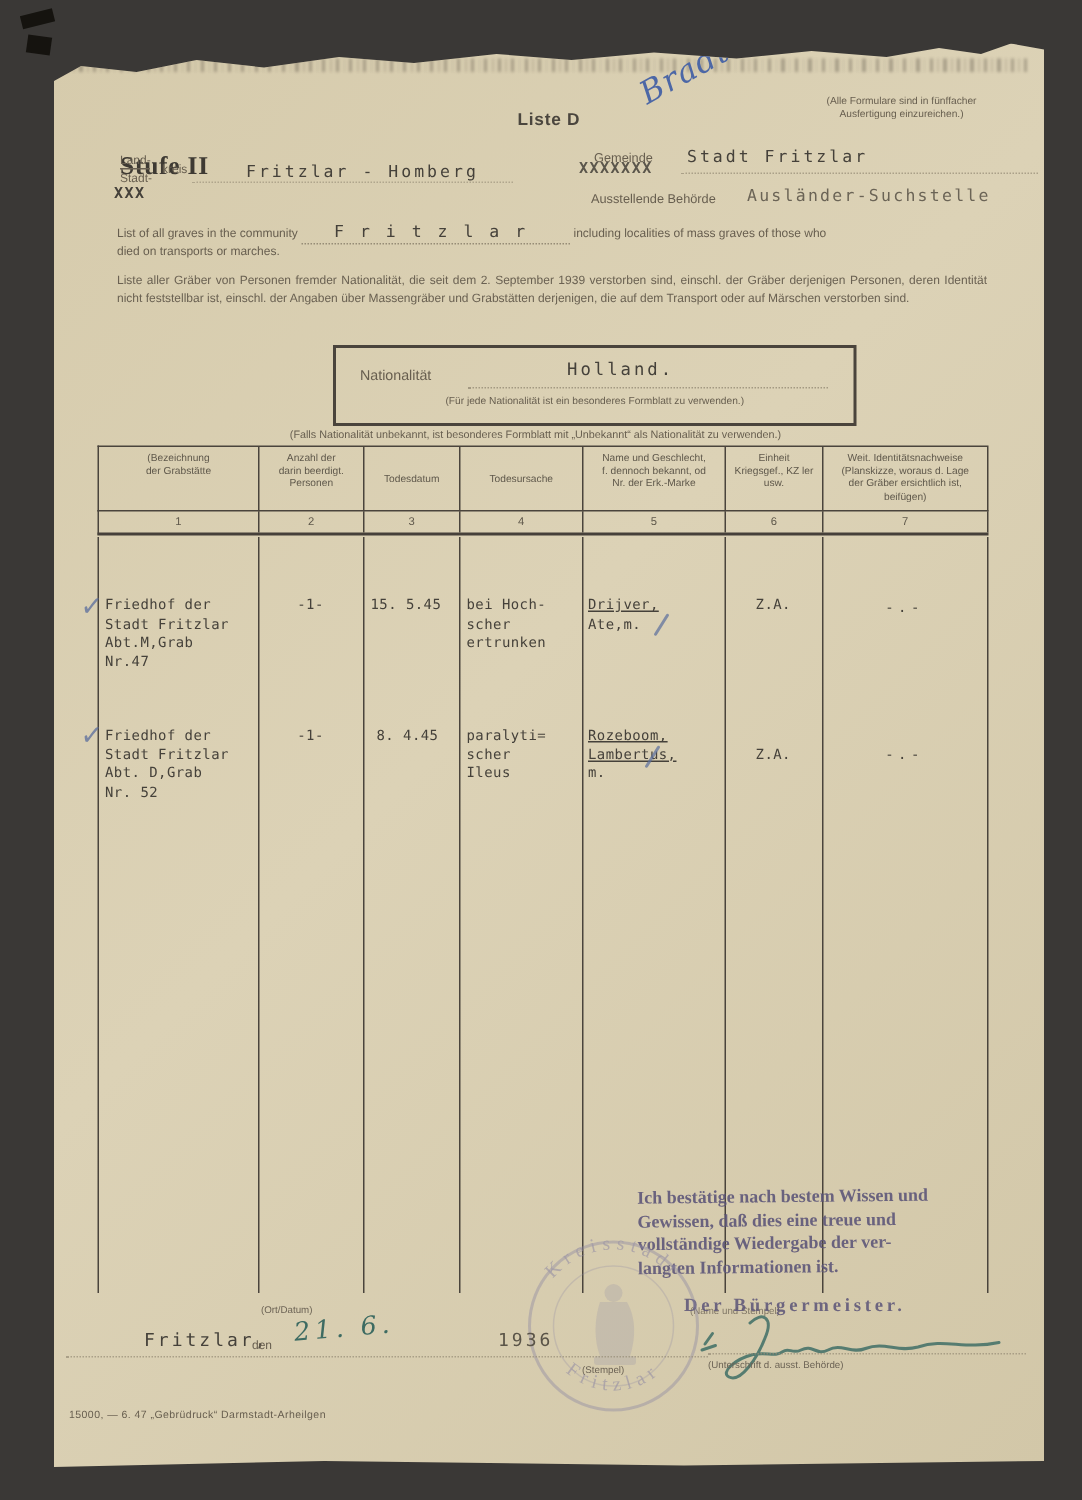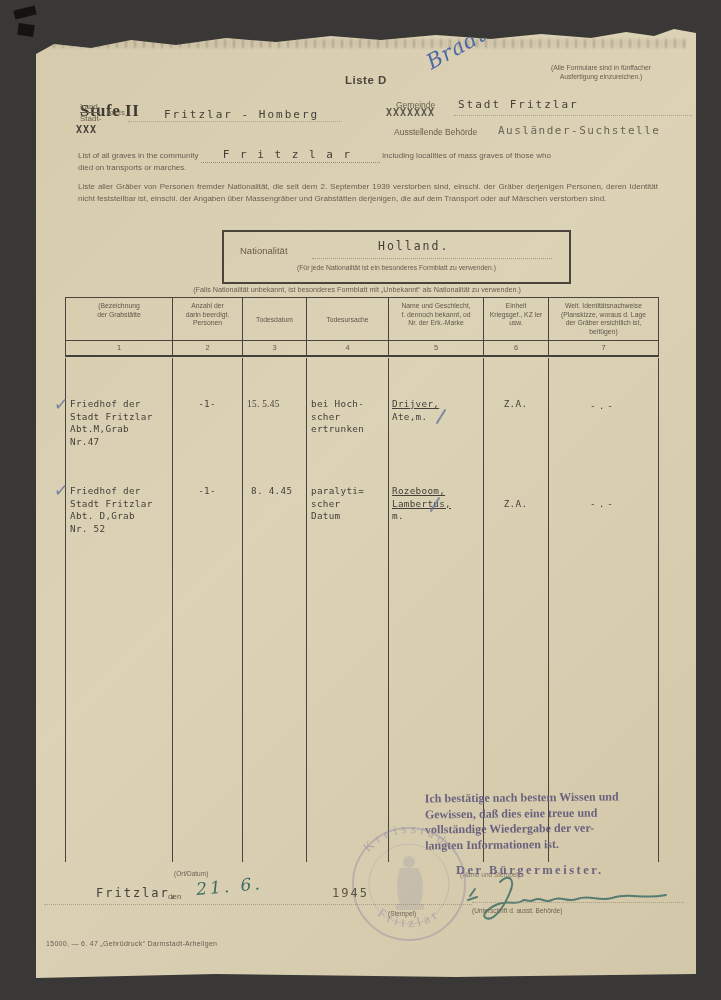--- a/index.html
+++ b/index.html
@@ -136,42 +136,42 @@
   <div class="vline" style="left:447px;top:330px;height:504px;"></div>
   <div class="vline" style="left:512px;top:330px;height:504px;"></div>
   <div class="vline" style="left:622px;top:330px;height:504px;"></div>
 
   <div class="check" style="left:18px;top:366px;">✓</div>
   <div class="abs typed bodytxt ml" style="left:34px;top:370px;width:100px;">Friedhof der
 Stadt Fritzlar
 Abt.M,Grab
 Nr.47</div>
   <div class="abs typed bodytxt" style="left:136px;top:370px;width:70px;text-align:center;">-1-</div>
-  <div class="abs typed bodytxt" style="left:211px;top:370px;font-family:Liberation Serif, serif;">15. 5.45</div>
+  <div class="abs typed bodytxt" style="left:211px;top:370px;">15. 5.45</div>
   <div class="abs typed bodytxt ml" style="left:275px;top:370px;width:76px;">bei Hoch-
 scher
 ertrunken</div>
   <div class="abs typed bodytxt" style="left:356px;top:370px;width:92px;">
     <span class="underl ml">Drijver,</span><br>
     <span class="ml">Ate,m.</span>
   </div>
   <div class="slash" style="left:404px;top:380px;"></div>
   <div class="abs typed bodytxt" style="left:447px;top:370px;width:65px;text-align:center;">Z.A.</div>
   <div class="abs typed bodytxt" style="left:512px;top:372px;width:110px;text-align:center;letter-spacing:3px;">-.-</div>
 
   <div class="check" style="left:18px;top:452px;">✓</div>
   <div class="abs typed bodytxt ml" style="left:34px;top:457px;width:100px;">Friedhof der
 Stadt Fritzlar
 Abt. D,Grab
 Nr. 52</div>
   <div class="abs typed bodytxt" style="left:136px;top:457px;width:70px;text-align:center;">-1-</div>
   <div class="abs typed bodytxt" style="left:215px;top:457px;">8. 4.45</div>
   <div class="abs typed bodytxt ml" style="left:275px;top:457px;width:76px;">paralyti=
 scher
-Datum</div>
+Ileus</div>
   <div class="abs typed bodytxt" style="left:356px;top:457px;width:92px;">
     <span class="underl ml">Rozeboom,
 Lambertus,</span><br>
     <span class="ml">m.</span>
   </div>
   <div class="slash" style="left:398px;top:468px;"></div>
   <div class="abs typed bodytxt" style="left:447px;top:470px;width:65px;text-align:center;">Z.A.</div>
   <div class="abs typed bodytxt" style="left:512px;top:470px;width:110px;text-align:center;letter-spacing:3px;">-.-</div>
 
   <div class="abs certify stamp-purple ml" style="left:389px;top:762px;width:272px;">Ich bestätige nach bestem Wissen und
@@ -199,21 +199,21 @@
       <path d="M58,50 C54,62 54,76 58,86 L78,86 C82,74 82,60 76,50 Z"></path>
       <rect x="54" y="86" width="28" height="6" rx="2"></rect>
     </g>
   </svg>
 
   <div class="abs tiny" style="left:138px;top:842px;">(Ort/Datum)</div>
   <div class="abs dotted ovl" style="left:8px;top:876px;width:428px;opacity:.7;"></div>
   <div class="abs typed" style="left:60px;top:858px;font-size:12px;letter-spacing:2px;">Fritzlar,</div>
   <div class="abs printed" style="left:132px;top:864px;font-size:8px;">den</div>
   <div class="abs ink-teal" style="left:160px;top:848px;font-size:17px;letter-spacing:3px;transform:rotate(-5deg);">21. 6.</div>
-  <div class="abs typed" style="left:296px;top:858px;font-size:12px;letter-spacing:2px;color:#5a5448;">1945</div>
+  <div class="abs typed" style="left:296px;top:858px;font-size:12px;letter-spacing:2px;color:#5a5448;">1936</div>
   <div class="abs tiny" style="left:352px;top:882px;">(Stempel)</div>
 
   <svg class="abs" style="left:428px;top:844px;" width="214" height="58" viewBox="0 0 214 58">
     <g fill="none" stroke="#3f6f66" stroke-width="2" stroke-linecap="round" opacity=".85">
       <path d="M6,24 l5,-7 M4,28 l9,-3"></path>
       <path d="M36,10 C44,2 52,6 46,20 C41,33 30,50 22,46 C16,43 26,34 38,31 C48,29 52,33 58,29 C62,26 64,31 70,28 C78,24 80,32 88,28 C97,23 103,31 113,27 C126,22 134,30 148,26 C166,20 178,28 202,23"></path>
     </g>
   </svg>
   <div class="abs dotted ovl" style="left:436px;top:874px;width:212px;opacity:.7;"></div>
   <div class="abs tiny" style="left:436px;top:879px;">(Unterschrift d. ausst. Behörde)</div>

